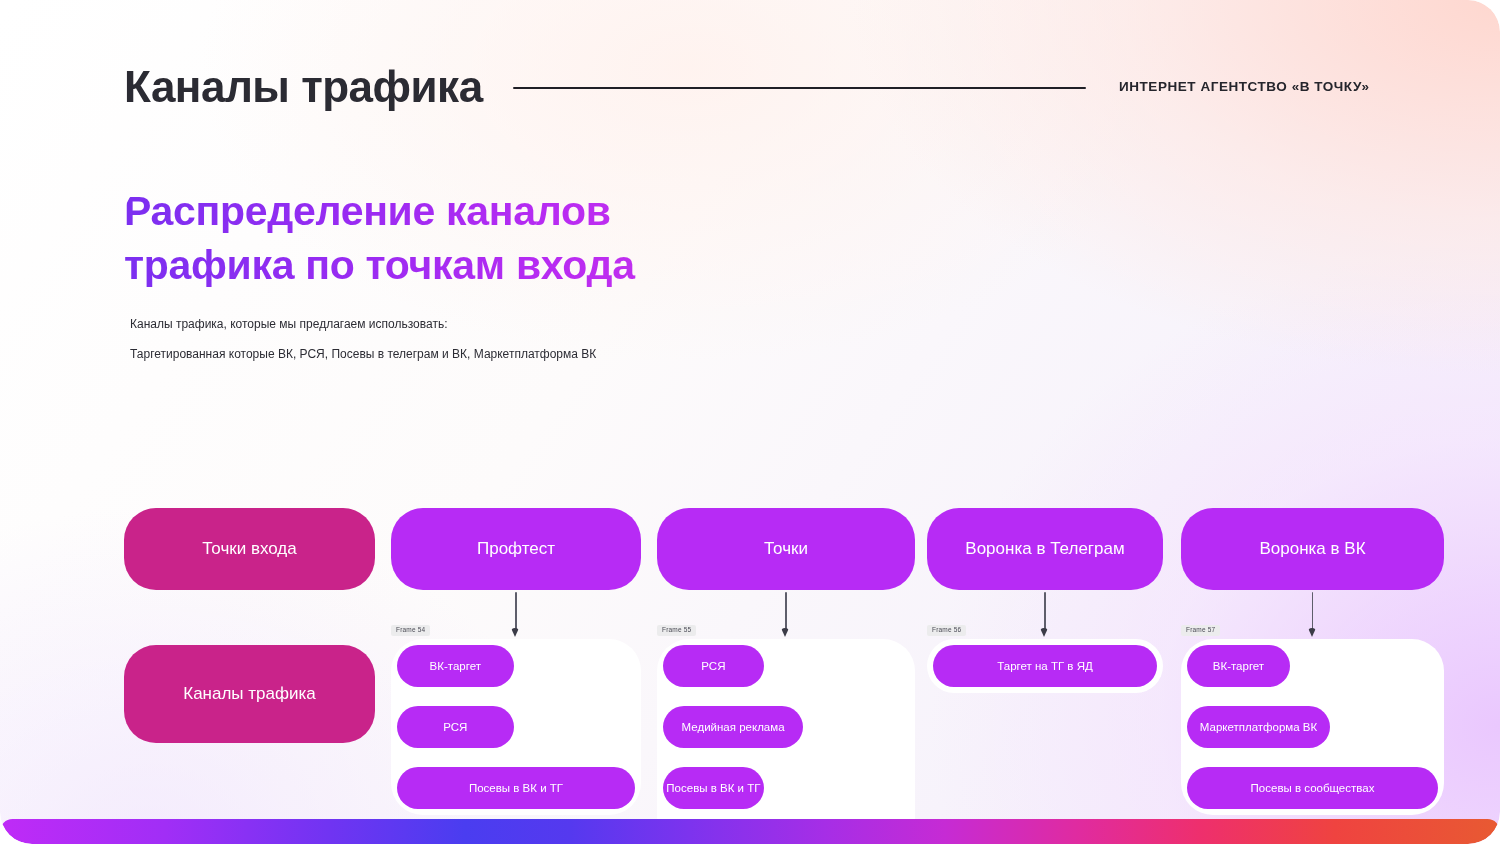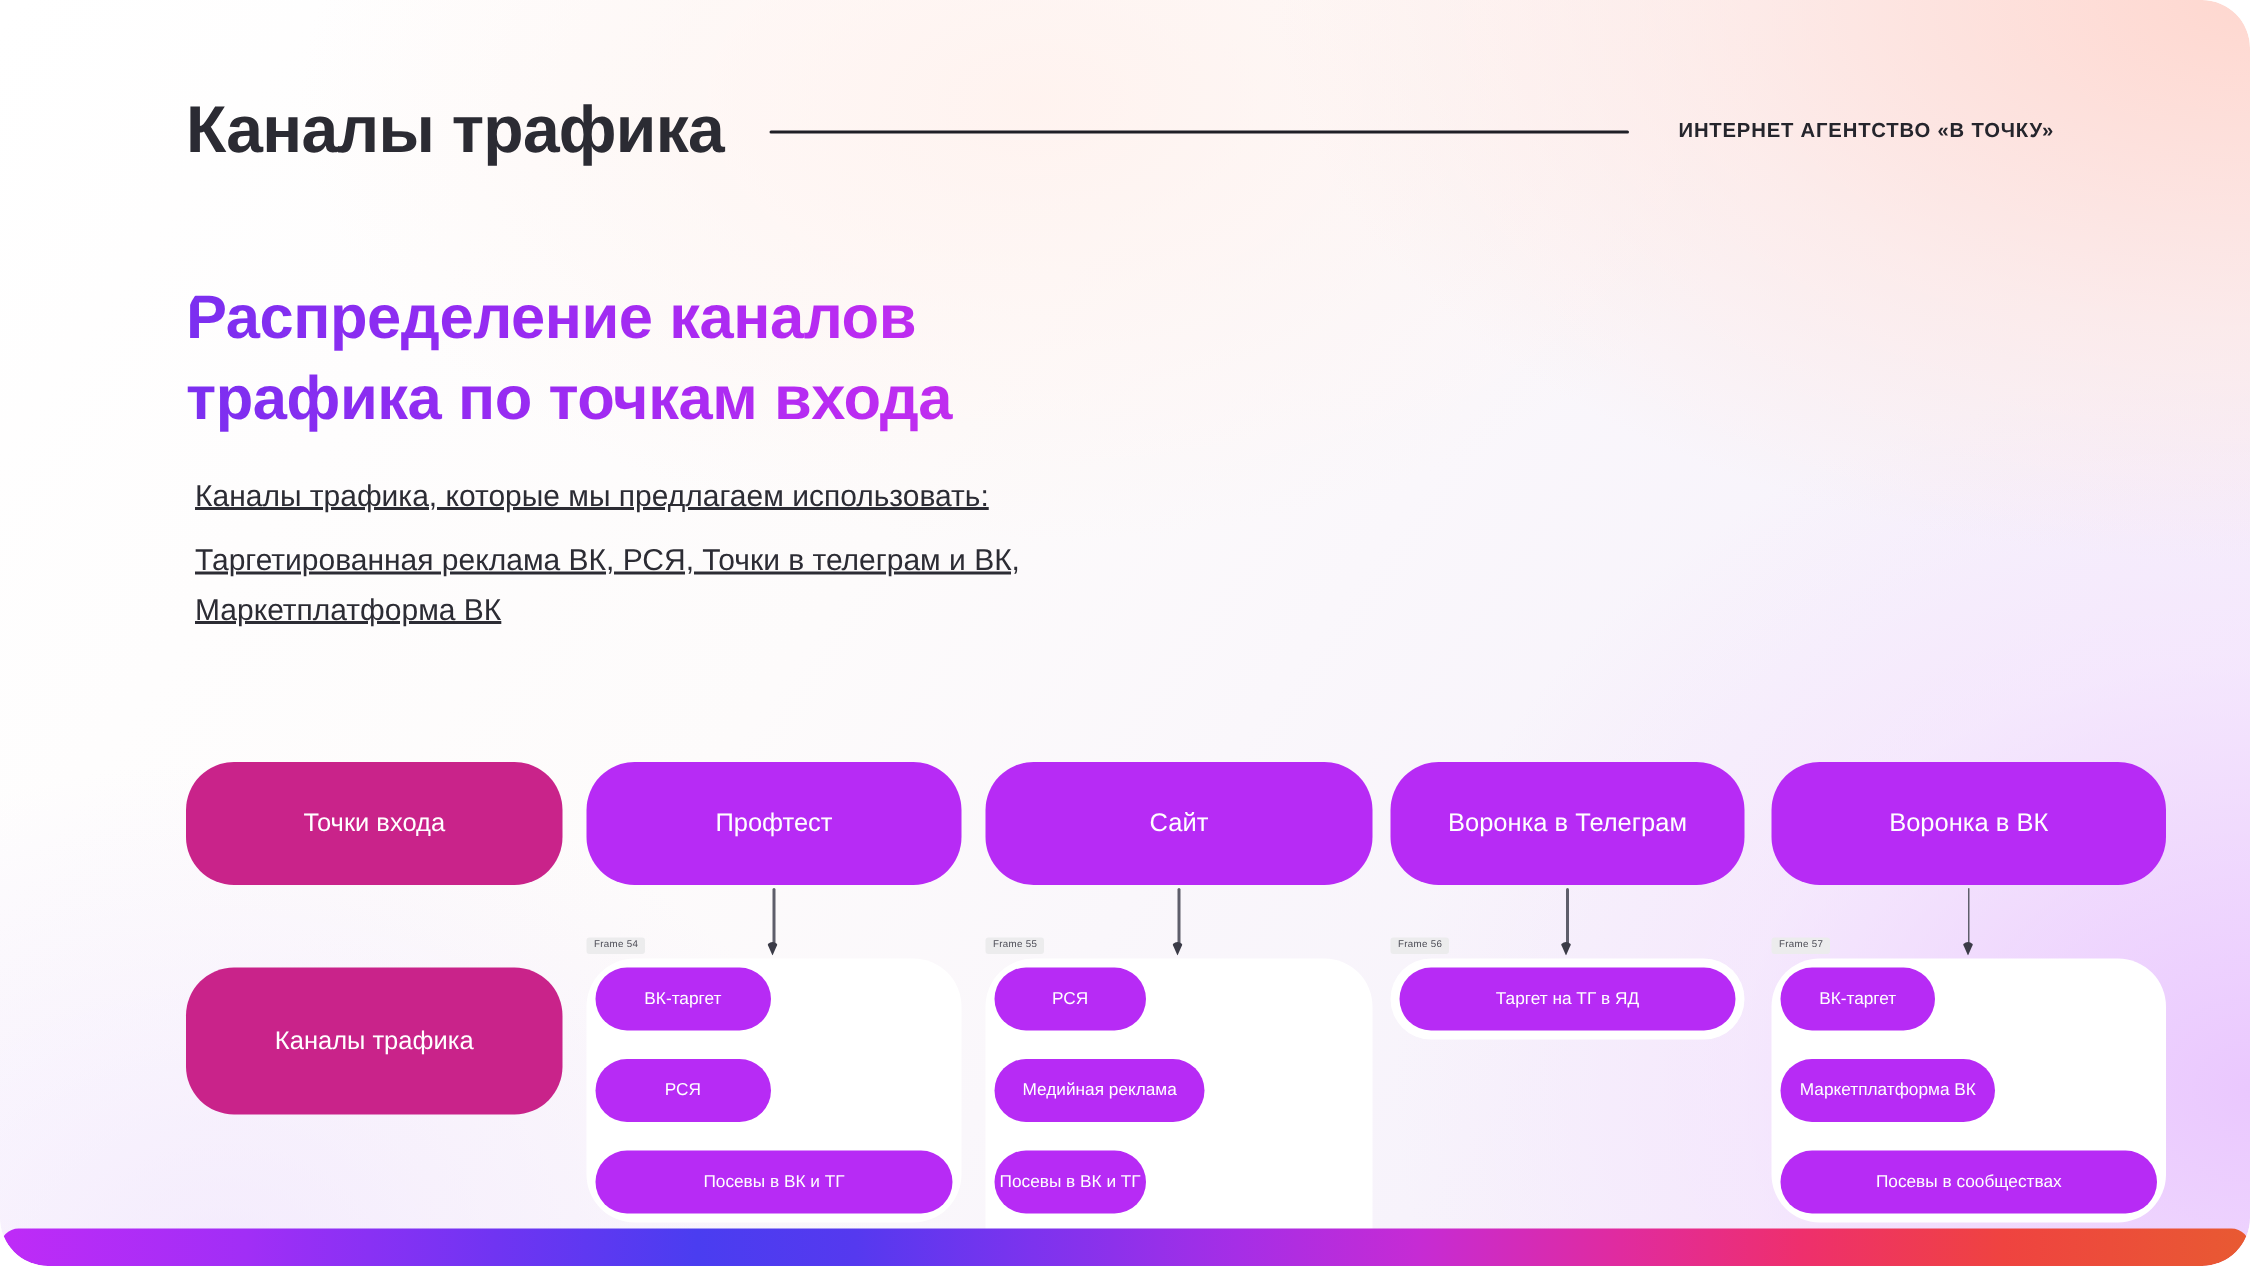--- a/index.html
+++ b/index.html
@@ -45,21 +45,21 @@
     letter-spacing: -0.3px;
     background: linear-gradient(92deg, #7b2ff0 0%, #9a2bf2 34%, #b92bf2 62%, #d035e8 100%);
     -webkit-background-clip: text; background-clip: text;
     -webkit-text-fill-color: transparent; color: transparent;
   }
   .headline .l2 { display: block; }
 
   
   .body-copy { position: absolute; left: 130px; top: 315px; width: 620px; }
   .body-copy p {
-    font-size: 20px; line-height: 1.62; color: #2c2c34; text-decoration: underline;
+    font-size: 12px; line-height: 1.62; color: #2c2c34;
   }
   .body-copy p + p { margin-top: 11px; }
 
   
   .diagram { position: absolute; left: 124px; top: 508px; width: 1320px; height: 246px; }
 
   .col { position: absolute; top: 0; }
   .col-entry  { left: 0px;    width: 251px; }
   .col-c1     { left: 267px;  width: 250px; }
   .col-c2     { left: 533px;  width: 258px; }
@@ -152,21 +152,21 @@
     <div class="brand">ИНТЕРНЕТ АГЕНТСТВО  «В ТОЧКУ»</div>
   </div>
 
   <div class="headline">
     <span class="l1">Распределение каналов</span>
     <span class="l2">трафика по точкам входа</span>
   </div>
 
   <div class="body-copy">
     <p>Каналы трафика, которые мы предлагаем использовать:</p>
-    <p>Таргетированная реклама ВК, РСЯ, Точки в телеграм и ВК, Маркетплатформа ВК</p>
+    <p>Таргетированная которые ВК, РСЯ, Посевы в телеграм и ВК, Маркетплатформа ВК</p>
   </div>
 
   <div class="diagram">
 
     <div class="col col-entry">
       <div class="head-box head-pink">Точки входа</div>
       <div class="row-box">Каналы трафика</div>
     </div>
 
     <div class="col col-c1">
@@ -177,21 +177,21 @@
       </div>
       <div class="frame">
         <div class="frame-tag">Frame 54</div>
         <div class="cell half">ВК-таргет</div>
         <div class="cell half">РСЯ</div>
         <div class="cell full">Посевы в ВК и ТГ</div>
       </div>
     </div>
 
     <div class="col col-c2">
-      <div class="head-box head-purple">Сайт</div>
+      <div class="head-box head-purple">Точки</div>
       <div class="arrow">
         <div class="stem"></div>
           <div class="head"></div>
       </div>
       <div class="frame">
         <div class="frame-tag">Frame 55</div>
         <div class="cell w-sm">РСЯ</div>
         <div class="cell w-lg">Медийная реклама</div>
         <div class="cell w-sm">Посевы в ВК и ТГ</div>
         <div class="cell w-lg">ВК-таргет</div>

